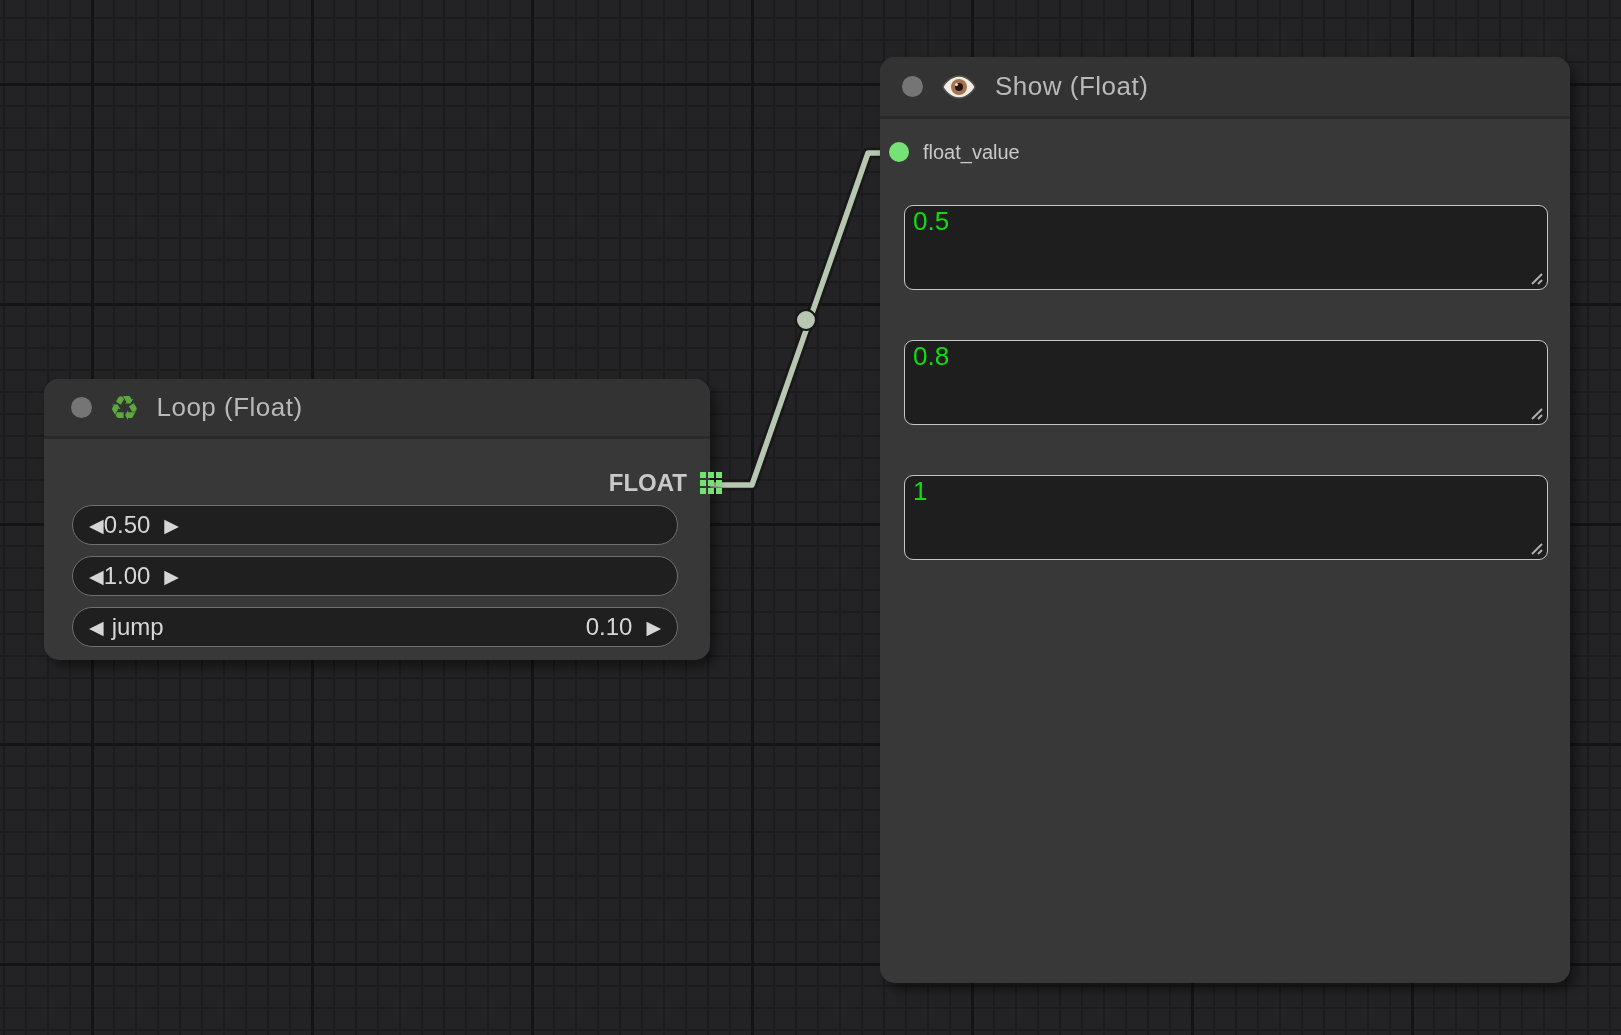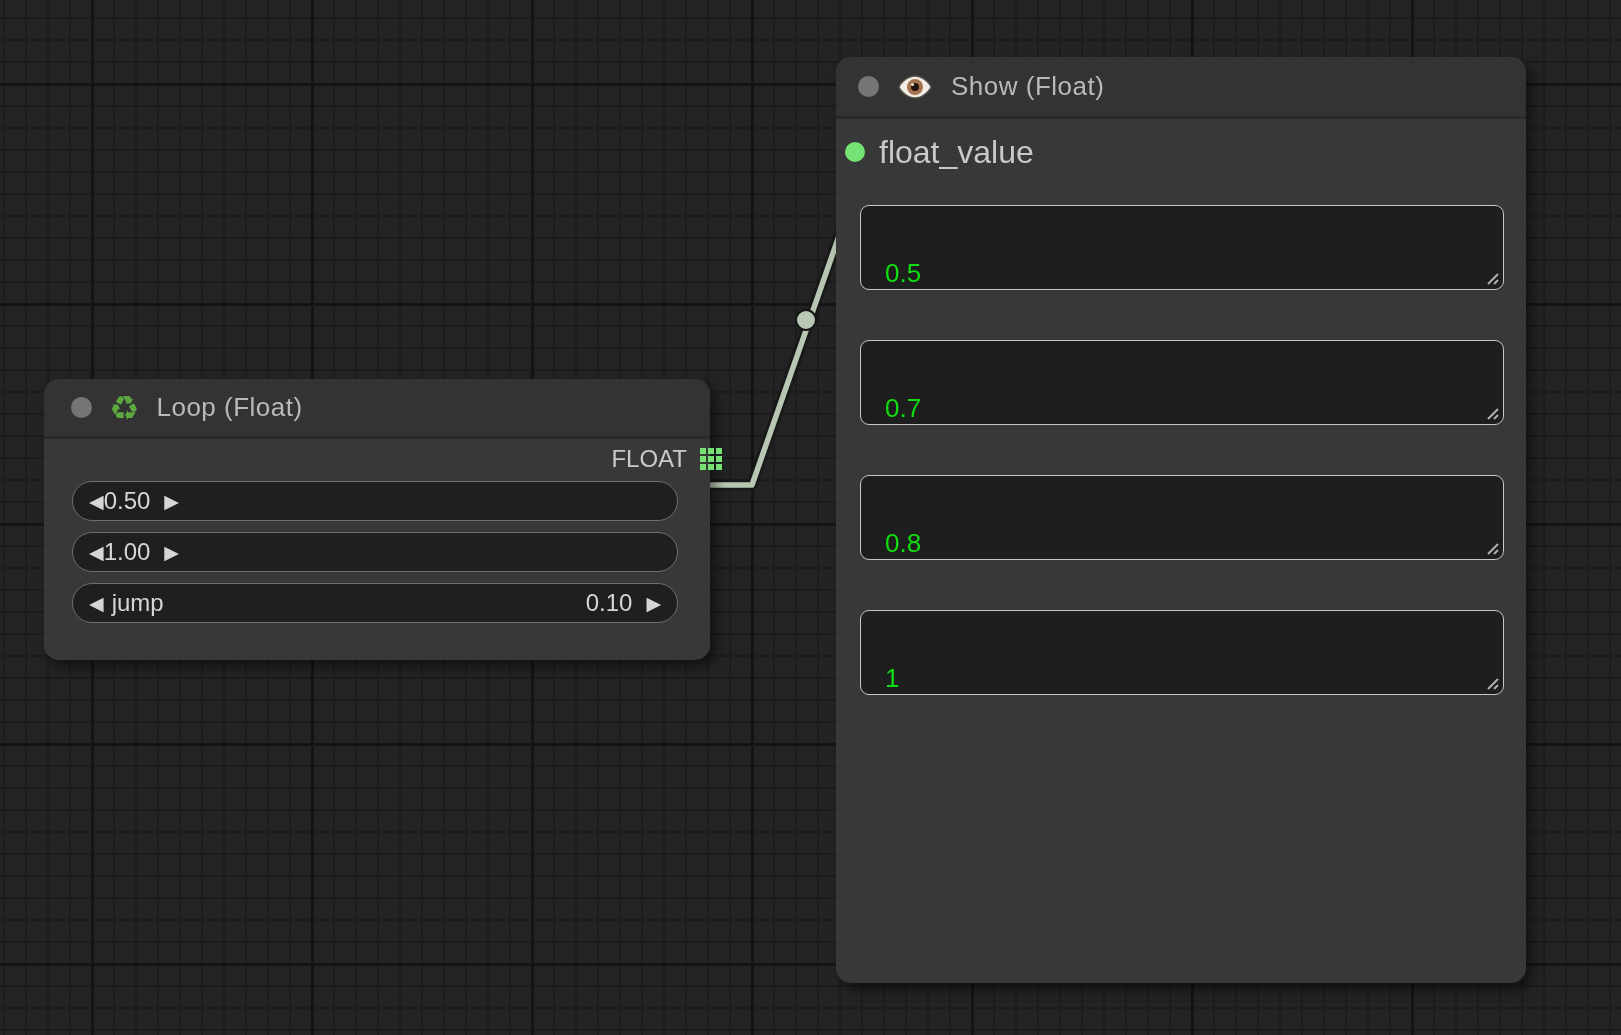--- a/index.html
+++ b/index.html
@@ -42,45 +42,45 @@
   .node-title{color:var(--title-text);font-size:26px;letter-spacing:.5px;
     white-space:nowrap;}
   .header-icon{display:inline-flex;align-items:center;justify-content:center;
     flex:0 0 auto;}
   .recycle-glyph{color:var(--recycle-green);font-size:34px;line-height:1;
     font-family:"DejaVu Sans",sans-serif;}
 
   
   .node-loop{left:44px;top:379px;width:666px;height:281px;}
   .node-loop .node-header{height:60px;padding-left:27px;gap:17px;}
-  .output-row{position:relative;height:40px;display:flex;
-    align-items:center;justify-content:flex-end;padding-right:13px;}
+  .output-row{position:relative;margin-top:24px;height:40px;display:flex;
+    align-items:center;justify-content:flex-end;padding-right:13px;font-weight:bold;}
   .slot-label{color:var(--label-text);font-size:24px;margin-right:10px;}
   .grid-icon{position:absolute;right:-12px;top:50%;transform:translateY(-50%);
     display:grid;grid-template-columns:repeat(3,6px);grid-auto-rows:6px;gap:2px;}
   .grid-icon i{background:var(--slot-green);display:block;}
   .widget{height:40px;margin:2px 32px 11px 28px;background:var(--widget-bg);
     border:1px solid var(--widget-border);border-radius:20px;display:flex;
     align-items:center;padding:0 16px;color:var(--widget-text);font-size:24px;}
   .w-arrow{font-size:19px;color:var(--widget-text);line-height:1;
     font-family:"DejaVu Sans",sans-serif;cursor:pointer;}
   .w-name{margin-left:8px;flex:1;white-space:nowrap;}
   .w-value{margin-right:14px;}
 
   
-  .node-show{left:836px;top:57px;width:690px;height:926px;}
+  .node-show{left:880px;top:57px;width:690px;height:926px;}
   .node-show .node-header{height:62px;padding-left:22px;gap:19px;}
   .input-row{margin-top:16px;height:34px;display:flex;align-items:center;
     padding-left:9px;}
   .slot-dot{width:20px;height:20px;border-radius:50%;
     background:var(--slot-green);flex:0 0 auto;}
-  .input-label{color:var(--label-text);font-size:32px;margin-left:14px;}
+  .input-label{color:var(--label-text);font-size:20px;margin-left:14px;}
   .value-box{position:relative;margin:50px 22px 14px 24px;height:85px;
     background:var(--value-box-bg);border:1.5px solid var(--value-box-border);
-    border-radius:9px;display:flex;align-items:flex-end;padding-left:24px;}
+    border-radius:9px;display:flex;align-items:flex-start;padding-left:8px;}
   .value-box.first{margin-top:36px;}
   .value-text{color:var(--value-green);font-size:26px;}
   .resize-handle{position:absolute;right:3px;bottom:3px;}
 
   .eye-svg{display:block;}
 </style>
 </head>
 <body>
 
 <div class="canvas">
@@ -150,27 +150,20 @@
     </div>
 
     <div class="value-box first">
       <span class="value-text">0.5</span>
       <svg class="resize-handle" width="16" height="16" viewBox="0 0 16 16">
         <line x1="14" y1="4" x2="4" y2="14" stroke="#b0b0b0" stroke-width="2"></line>
         <line x1="14" y1="10" x2="10" y2="14" stroke="#b0b0b0" stroke-width="2"></line>
       </svg>
     </div>
     <div class="value-box">
-      <span class="value-text">0.7</span>
-      <svg class="resize-handle" width="16" height="16" viewBox="0 0 16 16">
-        <line x1="14" y1="4" x2="4" y2="14" stroke="#b0b0b0" stroke-width="2"></line>
-        <line x1="14" y1="10" x2="10" y2="14" stroke="#b0b0b0" stroke-width="2"></line>
-      </svg>
-    </div>
-    <div class="value-box">
       <span class="value-text">0.8</span>
       <svg class="resize-handle" width="16" height="16" viewBox="0 0 16 16">
         <line x1="14" y1="4" x2="4" y2="14" stroke="#b0b0b0" stroke-width="2"></line>
         <line x1="14" y1="10" x2="10" y2="14" stroke="#b0b0b0" stroke-width="2"></line>
       </svg>
     </div>
     <div class="value-box">
       <span class="value-text">1</span>
       <svg class="resize-handle" width="16" height="16" viewBox="0 0 16 16">
         <line x1="14" y1="4" x2="4" y2="14" stroke="#b0b0b0" stroke-width="2"></line>

